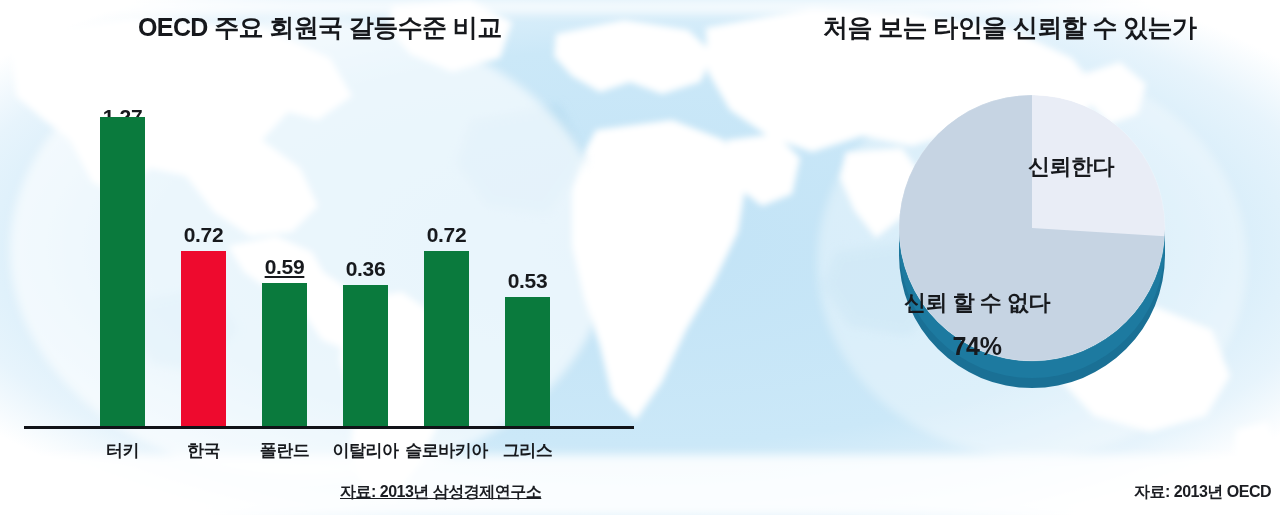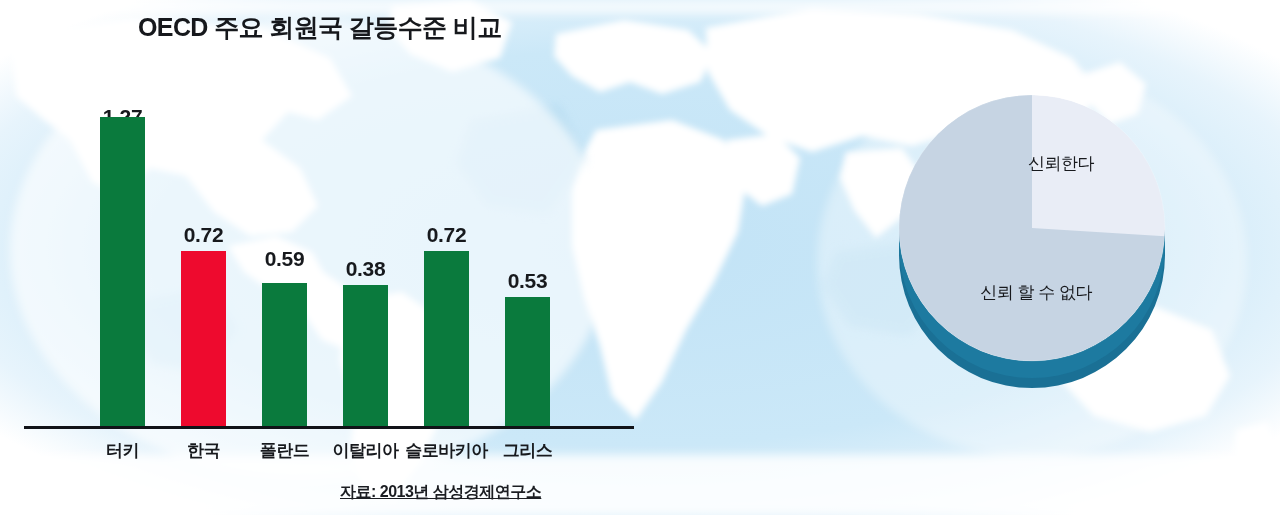--- a/index.html
+++ b/index.html
@@ -54,24 +54,24 @@
     white-space:nowrap;z-index:6;text-decoration:underline;
   }
 
   
   #piewrap{position:absolute;left:899px;top:95px;width:266px;height:290px;z-index:5;}
   #piewrap svg{display:block;overflow:visible;}
   .pie-ann{
     position:absolute;text-align:center;white-space:nowrap;z-index:7;
     color:#17191d;
   }
-  .pie-ann .name{font-size:17px;font-weight:normal;letter-spacing:-0.5px;}
+  .pie-ann .name{font-size:22px;font-weight:bold;letter-spacing:-0.5px;}
   .pie-ann .pct{font-size:25px;font-weight:bold;margin-top:14px;letter-spacing:-0.3px;}
   #ann-trust{left:1028px;top:152px;width:190px;text-align:left;}
-  #ann-distrust{left:862px;top:281px;width:230px;text-align:right;}
+  #ann-distrust{left:862px;top:288px;width:230px;text-align:center;}
   #src-right{
     position:absolute;left:1134px;top:482px;
     font-size:16px;font-weight:bold;color:#1b1d22;letter-spacing:-0.5px;
     white-space:nowrap;z-index:6;
   }
 </style>
 </head>
 <body>
 
 <div id="stage">
@@ -147,43 +147,44 @@
         <ellipse cx="310" cy="250" rx="300" ry="230" fill="#ffffff" opacity="0.62"></ellipse>
         <ellipse cx="1032" cy="262" rx="215" ry="195" fill="#ffffff" opacity="0.35"></ellipse>
         <rect x="0" y="455" width="1280" height="60" fill="#ffffff" opacity="0.85"></rect>
         <rect x="0" y="0" width="1280" height="14" fill="#ffffff" opacity="0.7"></rect>
       </g>
     </svg>
   </div>
 
   <div class="chart-title" id="title-left">OECD 주요 회원국 갈등수준 비교</div>
 
+  <div class="chart-title" id="title-right">처음 보는 타인을 신뢰할 수 있는가</div>
 
   <div id="barchart">
 
     <div class="bar" style="left: 100px; width: 45px; height: 310px;">
       <div class="vlabel" style="bottom: 298px; text-align: right;">1.27</div>
       <div class="col" style="height: 310px; background: rgb(10, 122, 61);"></div>
       <div class="clabel">터키</div>
     </div>
 
     <div class="bar" style="left: 181px; width: 45px; height: 176px;">
       <div class="vlabel" style="bottom: 180px;">0.72</div>
       <div class="col" style="height: 176px; background: rgb(238, 10, 46);"></div>
       <div class="clabel">한국</div>
     </div>
 
     <div class="bar" style="left: 262px; width: 45px; height: 144px;">
-      <div class="vlabel" style="bottom: 156px;">0.59</div>
+      <div class="vlabel" style="bottom: 148px; text-decoration: underline;">0.59</div>
       <div class="col" style="height: 144px; background: rgb(10, 122, 61);"></div>
       <div class="clabel">폴란드</div>
     </div>
 
     <div class="bar" style="left: 343px; width: 45px; height: 142px;">
-      <div class="vlabel" style="bottom: 146px;">0.38</div>
+      <div class="vlabel" style="bottom: 146px;">0.36</div>
       <div class="col" style="height: 142px; background: rgb(10, 122, 61);"></div>
       <div class="clabel">이탈리아</div>
     </div>
 
     <div class="bar" style="left: 424px; width: 45px; height: 176px;">
       <div class="vlabel" style="bottom: 180px;">0.72</div>
       <div class="col" style="height: 176px; background: rgb(10, 122, 61);"></div>
       <div class="clabel">슬로바키아</div>
     </div>
 
@@ -227,16 +228,18 @@
       <ellipse cx="133" cy="133" rx="133" ry="133" fill="none" stroke="#ffffff" stroke-opacity="0.18" stroke-width="1"></ellipse>
     </svg>
   </div>
 
   <div class="pie-ann" id="ann-trust">
     <div class="name">신뢰한다</div>
   </div>
 
   <div class="pie-ann" id="ann-distrust">
     <div class="name">신뢰 할 수 없다</div>
-  </div>
-
+    <div class="pct">74%</div>
+  </div>
+
+  <div id="src-right">자료: 2013년 OECD</div>
 
 </div>
 
 </body></html>

